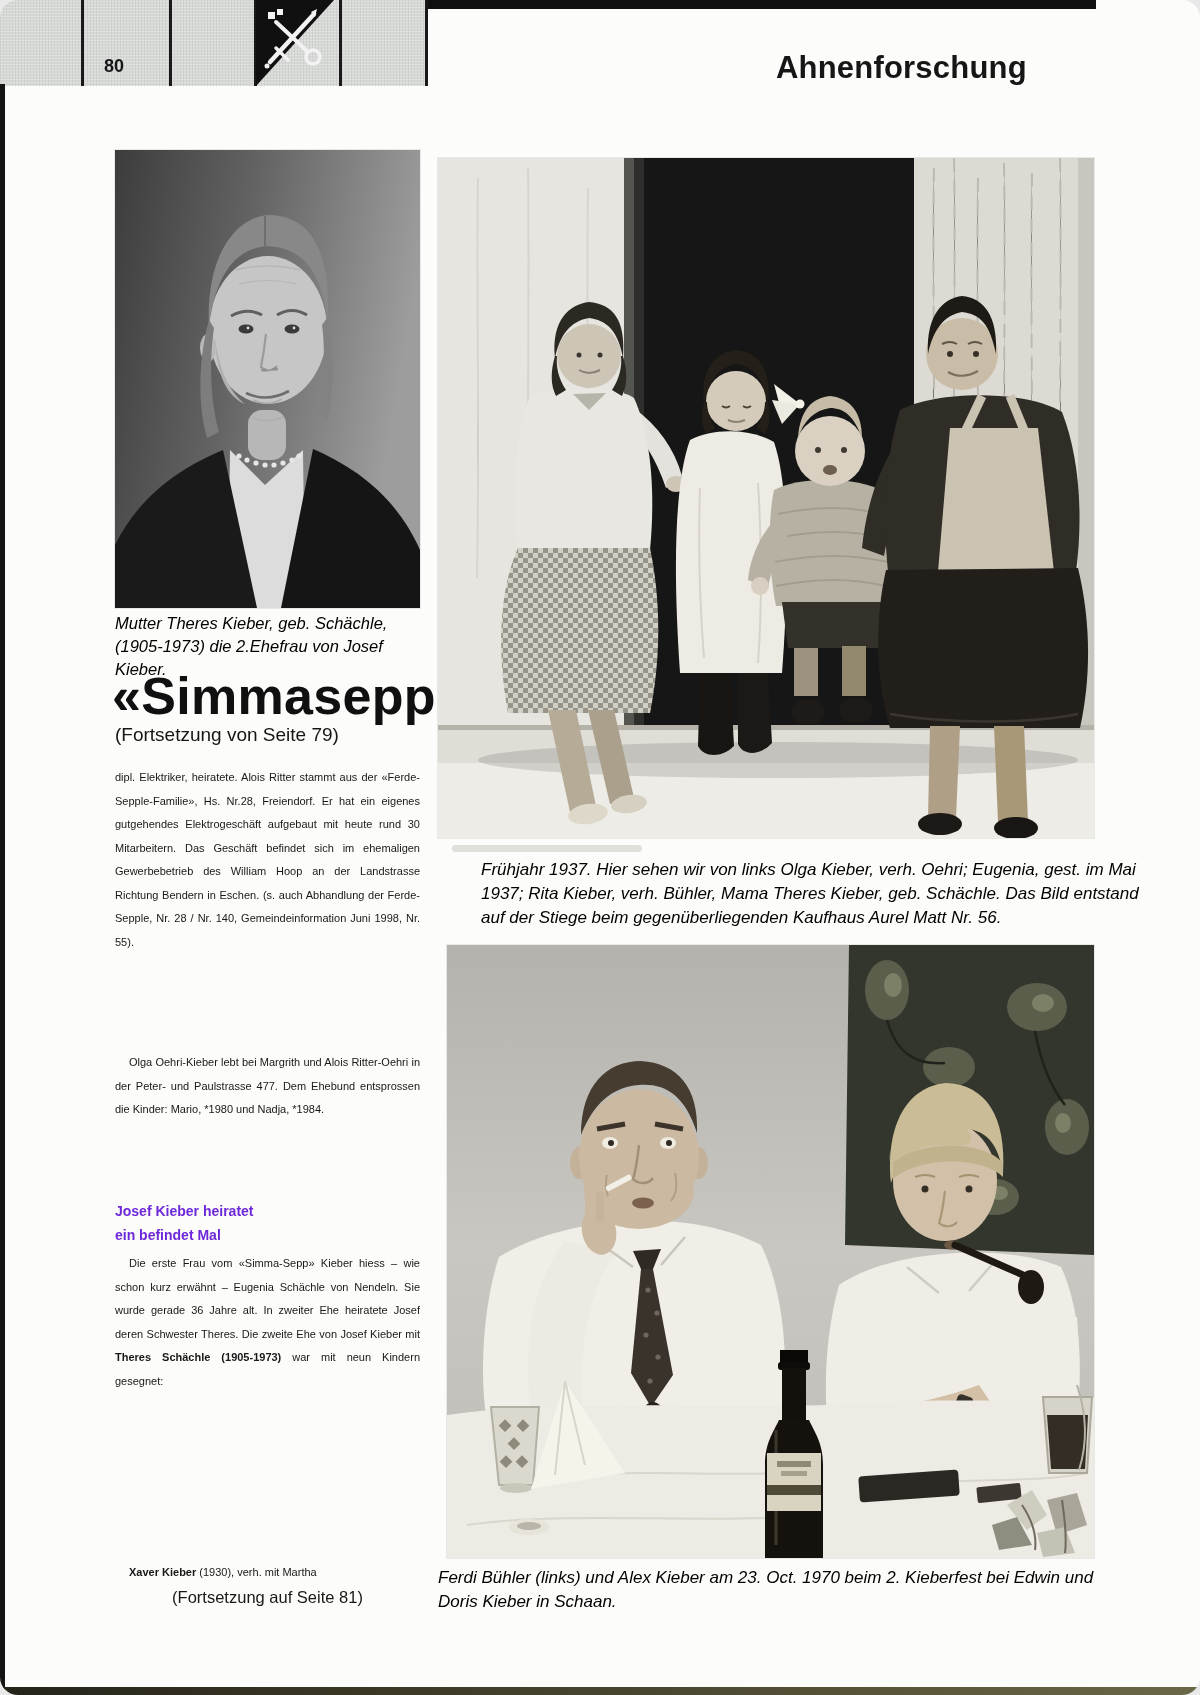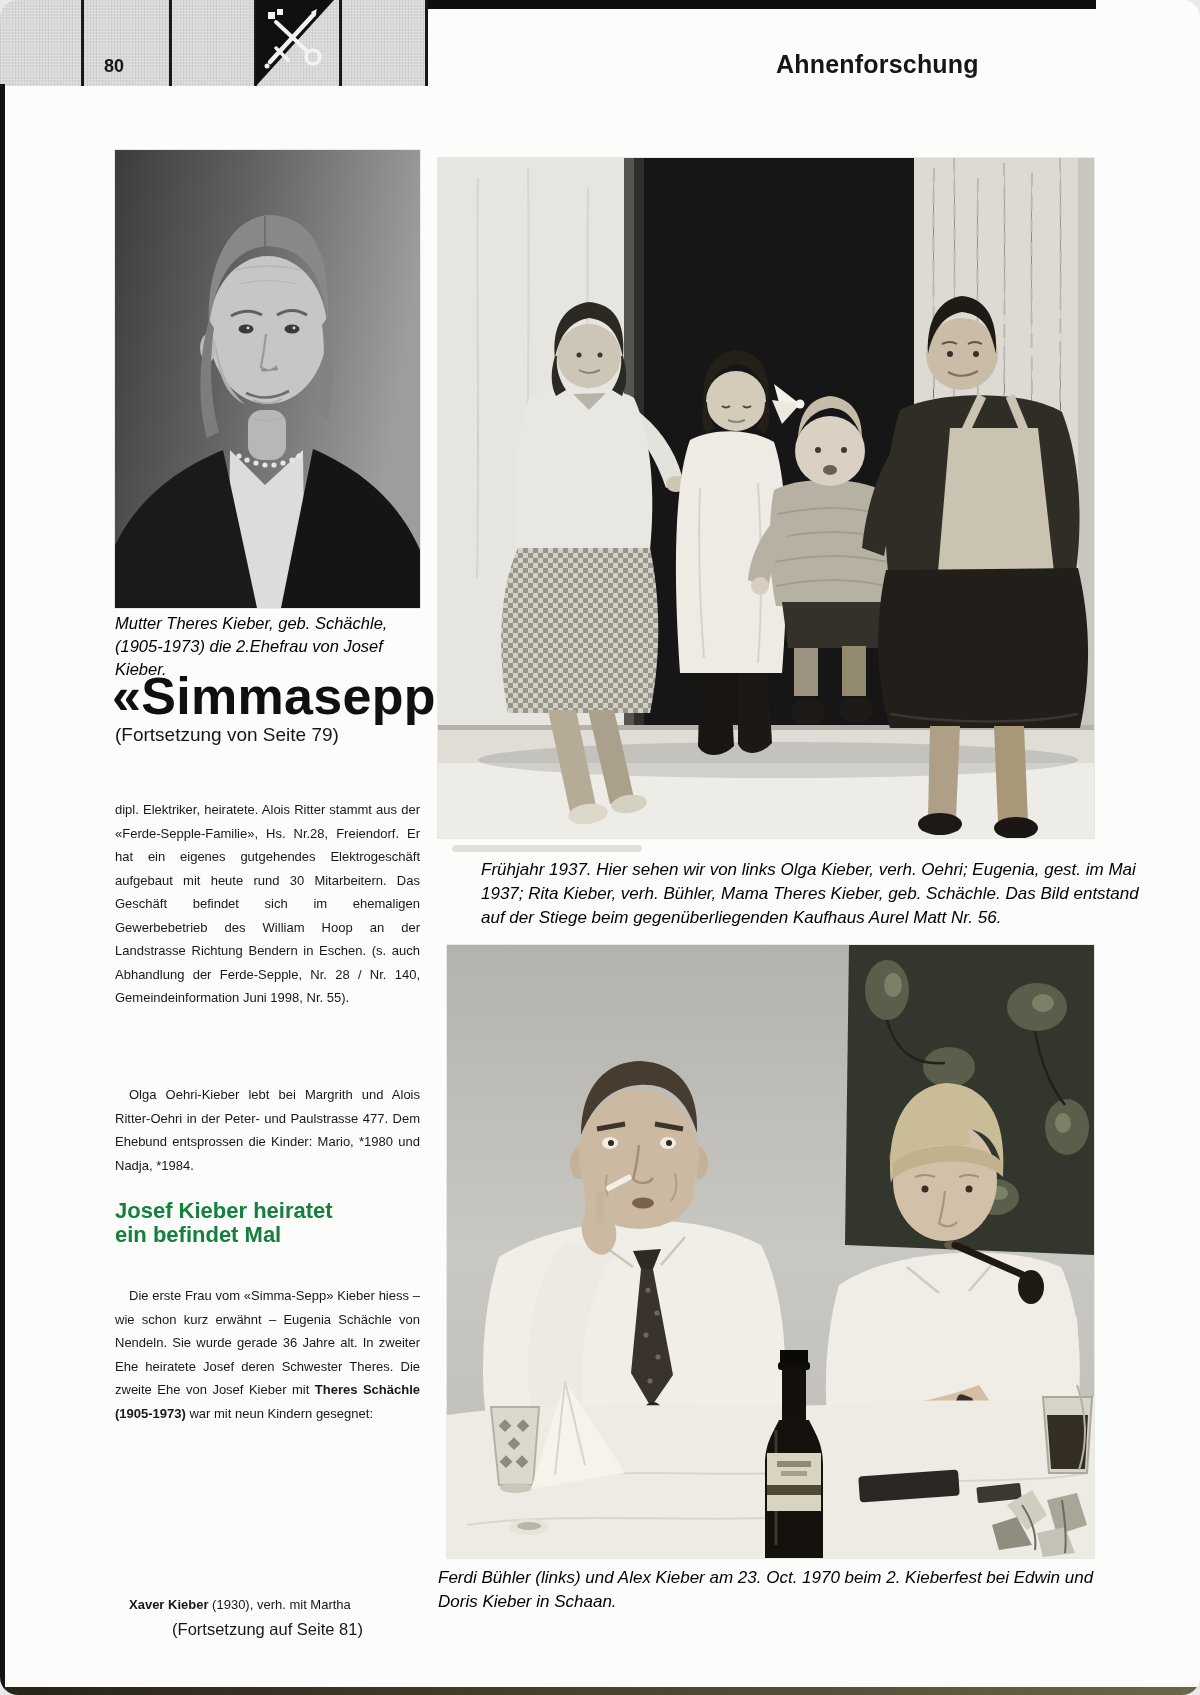--- a/index.html
+++ b/index.html
@@ -13,30 +13,30 @@
     position:absolute;left:0;top:0;width:428px;height:86px;
     background-color:#d6d9d5;
     background-image:
       repeating-linear-gradient(90deg, rgba(0,0,0,0.05) 0 1px, transparent 1px 3px),
       repeating-linear-gradient(0deg, rgba(255,255,255,0.25) 0 1px, transparent 1px 3px);
   }
   .vline{position:absolute;top:0;width:3px;height:86px;background:#191919;}
   .page-number{position:absolute;left:104px;top:56px;font-size:18px;font-weight:bold;color:#161616;}
   .emblem{position:absolute;left:256px;top:0;width:82px;height:86px;}
   .topbar{position:absolute;left:428px;top:0;width:668px;height:9px;background:#0f0f0f;}
-  .section-title{position:absolute;left:776px;top:50px;font-size:25px;font-weight:bold;letter-spacing:0.2px;color:#161616;}
+  .section-title{position:absolute;left:776px;top:50px;font-size:31px;font-weight:bold;letter-spacing:0.2px;color:#161616;}
   
   .col-left{left:115px;width:305px;position:absolute;}
   .photo-block{position:absolute;box-shadow:0 0 0 1px rgba(0,0,0,0.08);}
   .caption{font-style:italic;font-size:16.5px;line-height:23px;color:#000000;}
   .article-title{position:absolute;left:112px;top:666px;font-size:52px;font-weight:bold;letter-spacing:0.3px;color:#101010;}
   .cont-from{position:absolute;left:115px;top:724px;font-size:19px;color:#161616;}
-  .body-text{font-size:13px;line-height:23.5px;text-align:justify;color:#181818;margin-top:32px;}
+  .body-text{font-size:11px;line-height:23.5px;text-align:justify;color:#181818;}
   .indent{text-indent:14px;}
-  .subhead{font-weight:bold;font-size:22px;line-height:24px;color:#15803d;}
+  .subhead{font-weight:bold;font-size:14px;line-height:24px;color:#6d28d9;}
   .cont-bottom{text-align:center;font-size:16.5px;margin-top:1px;}
   p{margin:0;}
   
   .scan-left{position:absolute;left:0;top:84px;width:5px;height:1611px;background:#141414;}
   .scan-bottom{position:absolute;left:0;top:1687px;width:1200px;height:8px;
     background:linear-gradient(90deg,#26241a,#4a4730 55%,#6b6848);}
   .scan-smudge{position:absolute;left:452px;top:845px;width:190px;height:7px;background:#c9c7c0;border-radius:4px;opacity:.55;}
   svg{display:block;}
 </style>
 </head>

